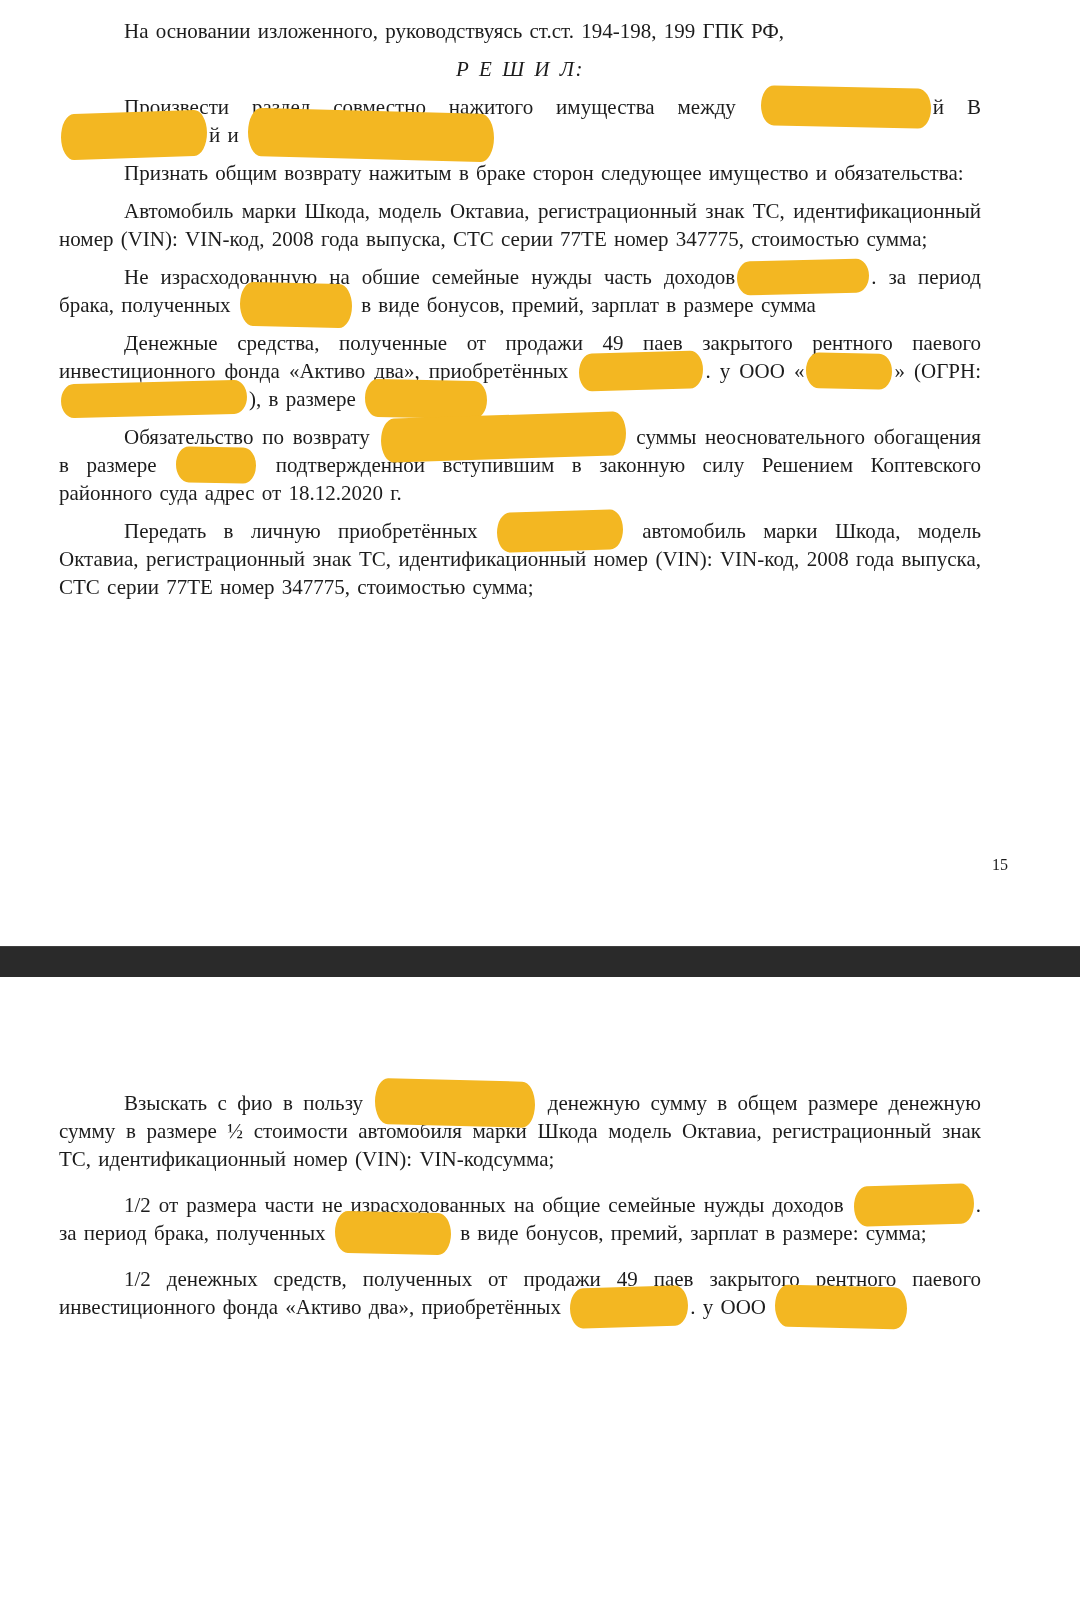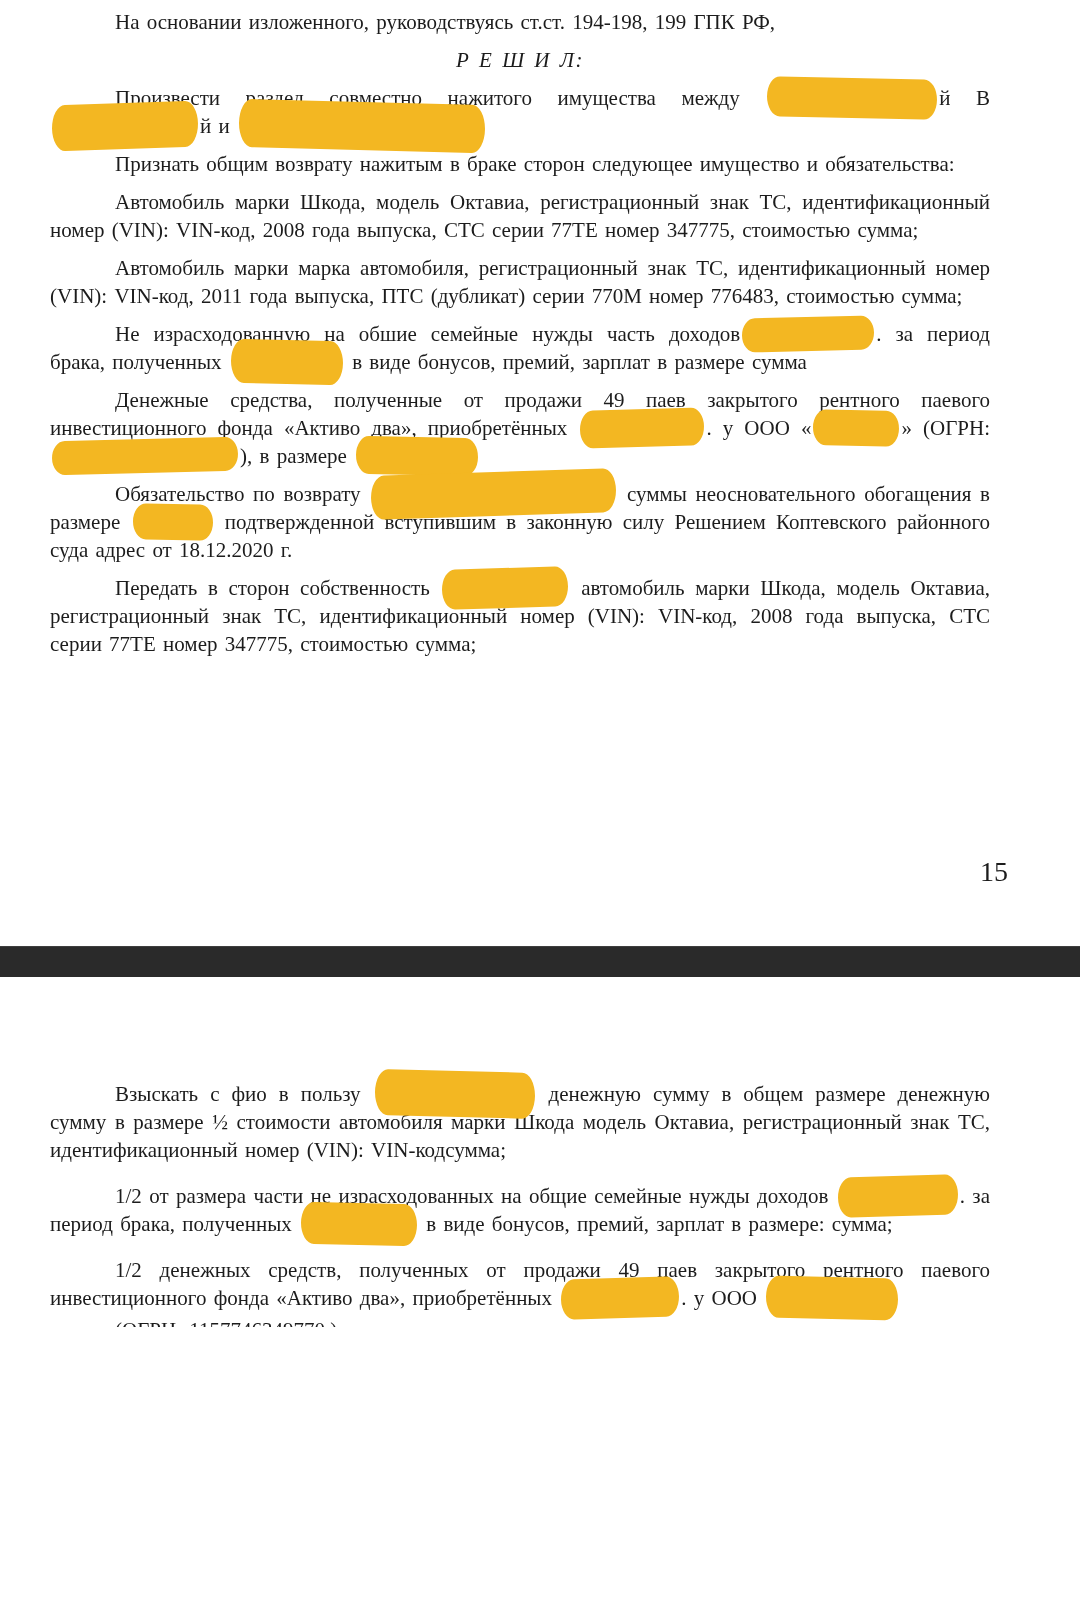--- a/index.html
+++ b/index.html
@@ -10,53 +10,52 @@
   .page{position:absolute;left:0;width:1080px;background:#ffffff;}
   .page1{top:0;height:946px;}
   .page2{top:977px;height:704px;}
   .band{
     position:absolute;top:946px;left:0;width:1080px;height:31px;
     background:#2a2a2a;border-top:1px solid #3e3e3e;box-sizing:border-box;
   }
   .content{padding:8px 90px 0 50px;color:#1c1c1c;}
   .content2{padding-top:103px;}
   p.doc{
-    margin:0;font-size:21px;line-height:28px;text-align:justify;
+    margin:9px;font-size:21px;line-height:28px;text-align:justify;
     text-indent:65px;word-spacing:2px;
   }
   .content p.doc + p.doc{margin-top:10px;}
   .content2 p.doc + p.doc{margin-top:18px;}
   .content2 p.doc.wide{margin-top:32px;}
   p.doc.center{text-align:center;text-indent:0;letter-spacing:1.5px;font-style:italic;}
   .rd{
     display:inline-block;height:26px;border-radius:13px;
     margin:0 2px;vertical-align:-6px;
   }
   .clipline{height:11px;overflow:hidden;margin-top:4px;}
   .pagenum{
     position:absolute;top:856px;right:72px;
-    font-size:28px;color:#1c1c1c;
+    font-size:16px;color:#1c1c1c;
   }
 </style>
 </head>
 <body>
 
 <div>
   <div class="page page1">
     <div class="content">
         <p class="doc"><span>На основании изложенного, руководствуясь ст.ст. 194-198, 199 ГПК РФ,</span></p>
         <p class="doc center"><span>Р Е Ш И Л:</span></p>
         <p class="doc"><span>Произвести раздел совместно нажитого имущества между </span><span class="rd" style="background: rgb(243, 183, 34); width: 170px; transform: scaleY(1.54) rotate(0.8deg);"></span><span>й В</span><span class="rd" style="background: rgb(243, 183, 34); width: 146px; transform: scaleY(1.77) rotate(-1.1deg);"></span><span>й и </span><span class="rd" style="background: rgb(243, 183, 34); width: 246px; transform: scaleY(1.85) rotate(0.8deg);"></span></p>
         <p class="doc"><span>Признать общим возврату нажитым в браке сторон следующее имущество и обязательства:</span></p>
         <p class="doc"><span>Автомобиль марки Шкода, модель Октавиа, регистрационный знак ТС, идентификационный номер (VIN): VIN-код, 2008 года выпуска, СТС серии 77ТЕ номер 347775, стоимостью сумма;</span></p>
-        <p class="doc"><span>Автомобиль марки марка автомобиля, регистрационный знак ТС, идентификационный номер (VIN): VIN-код, 2011 года выпуска, ПТС (дубликат) серии 770М номер 776483, стоимостью сумма;</span></p>
         <p class="doc"><span>Не израсходованную на обшие семейные нужды часть доходов</span><span class="rd" style="background: rgb(243, 183, 34); width: 132px; transform: scaleY(1.31) rotate(-1.1deg);"></span><span>. за период брака, полученных </span><span class="rd" style="background: rgb(243, 183, 34); width: 112px; transform: scaleY(1.69) rotate(0.8deg);"></span><span> в виде бонусов, премий, зарплат в размере сумма</span></p>
         <p class="doc"><span>Денежные средства, полученные от продажи 49 паев закрытого рентного паевого инвестиционного фонда «Активо два», приобретённых </span><span class="rd" style="background: rgb(243, 183, 34); width: 124px; transform: scaleY(1.46) rotate(-1.1deg);"></span><span>. у ООО «</span><span class="rd" style="background: rgb(243, 183, 34); width: 86px; transform: scaleY(1.38) rotate(0.8deg);"></span><span>» (ОГРН: </span><span class="rd" style="background: rgb(243, 183, 34); width: 186px; transform: scaleY(1.31) rotate(-1.1deg);"></span><span>), в размере </span><span class="rd" style="background: rgb(243, 183, 34); width: 122px; transform: scaleY(1.46) rotate(0.8deg);"></span></p>
         <p class="doc"><span>Обязательство по возврату </span><span class="rd" style="background: rgb(243, 183, 34); width: 245px; transform: scaleY(1.69) rotate(-1.1deg);"></span><span> суммы неосновательного обогащения в размере </span><span class="rd" style="background: rgb(243, 183, 34); width: 80px; transform: scaleY(1.38) rotate(0.8deg);"></span><span> подтвержденной вступившим в законную силу Решением Коптевского районного суда адрес от 18.12.2020 г.</span></p>
-        <p class="doc"><span>Передать в сторон собственность </span><span class="rd" style="background: rgb(243, 183, 34); width: 126px; transform: scaleY(1.54) rotate(-1.1deg);"></span><span> автомобиль марки Шкода, модель Октавиа, регистрационный знак ТС, идентификационный номер (VIN): VIN-код, 2008 года выпуска, СТС серии 77ТЕ номер 347775, стоимостью сумма;</span></p>
+        <p class="doc"><span>Передать в личную приобретённых </span><span class="rd" style="background: rgb(243, 183, 34); width: 126px; transform: scaleY(1.54) rotate(-1.1deg);"></span><span> автомобиль марки Шкода, модель Октавиа, регистрационный знак ТС, идентификационный номер (VIN): VIN-код, 2008 года выпуска, СТС серии 77ТЕ номер 347775, стоимостью сумма;</span></p>
       </div>
     <div class="pagenum">15</div>
   </div>
   <div class="band"></div>
   <div class="page page2">
     <div class="content content2">
         <p class="doc"><span>Взыскать с фио в пользу </span><span class="rd" style="background: rgb(243, 183, 34); width: 160px; transform: scaleY(1.77) rotate(0.8deg);"></span><span> денежную сумму в общем размере денежную сумму в размере ½ стоимости автомобиля марки Шкода модель Октавиа, регистрационный знак ТС, идентификационный номер (VIN): VIN-кодсумма;</span></p>
         <p class="doc"><span>1/2 от размера части не израсходованных на общие семейные нужды доходов </span><span class="rd" style="background: rgb(243, 183, 34); width: 120px; transform: scaleY(1.54) rotate(-1.1deg);"></span><span>. за период брака, полученных </span><span class="rd" style="background: rgb(243, 183, 34); width: 116px; transform: scaleY(1.62) rotate(0.8deg);"></span><span> в виде бонусов, премий, зарплат в размере: сумма;</span></p>
         <p class="doc wide"><span>1/2 денежных средств, полученных от продажи 49 паев закрытого рентного паевого инвестиционного фонда «Активо два», приобретённых </span><span class="rd" style="background: rgb(243, 183, 34); width: 118px; transform: scaleY(1.54) rotate(-1.1deg);"></span><span>. у ООО </span><span class="rd" style="background: rgb(243, 183, 34); width: 132px; transform: scaleY(1.62) rotate(0.8deg);"></span></p>
         <div class="clipline" style="height: 11px;">

